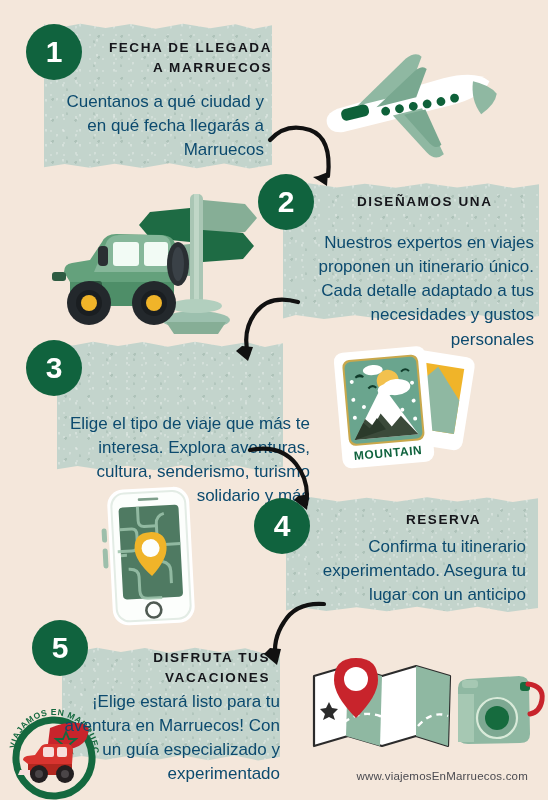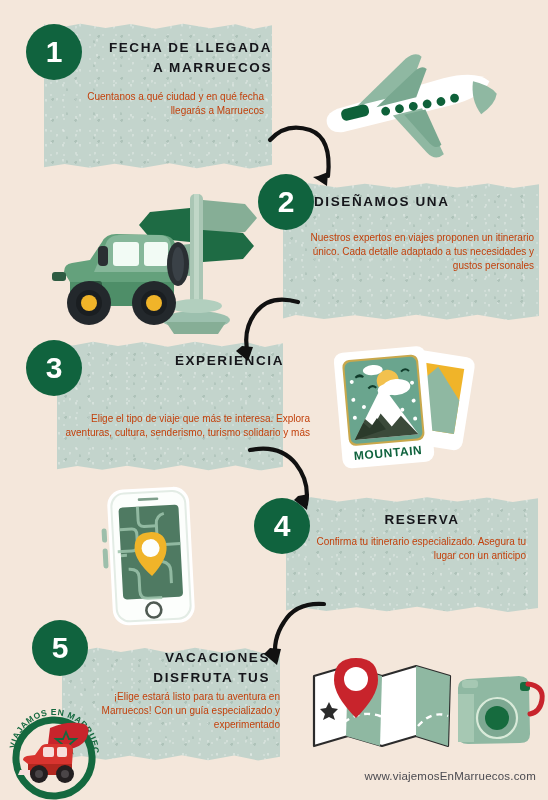--- a/index.html
+++ b/index.html
@@ -42,28 +42,28 @@
     z-index:6;
   }
   
   .title {
     position:absolute; color:#15151a;
     font-size:13.5px; font-weight:bold;
     letter-spacing:1.6px; line-height:1.45;
     text-transform:uppercase; z-index:5;
   }
   .body {
-    position:absolute; color:#c2410c;
-    font-size:10px; line-height:1.42; z-index:5;
+    position:absolute; color:#0c4a6e;
+    font-size:17px; line-height:1.42; z-index:5;
   }
   .ta-c { text-align:right; }
-  .ta-l { text-align:left; }
+  .ta-l { text-align:left;padding-left:43px; }
 
   .footer {
-    position:absolute; right:12px; bottom:18px;
+    position:absolute; right:20px; bottom:18px;
     font-size:11.5px; color:#4a4a50; letter-spacing:.2px;
   }
   svg { display:block; position:absolute; overflow:visible; }
   .arrow { z-index:7; }
   .art { z-index:3; }
 </style>
 </head>
 <body>
 
 <svg class="art" style="left:300px; top:52px;" width="230" height="115" viewBox="0 0 230 115">
@@ -161,21 +161,20 @@
 </svg>
 
 <div class="card" style="left:57px; top:340px; width:226px; height:132px;">
   <div class="tear-top t1"></div>
   <div class="tear-bot b1"></div>
 </div>
 <div class="num" style="left:26px; top:340px;">
     <span>3</span>
   </div>
 <div class="title ta-c" style="left:98px; top:351px; width:186px;">
-  <div>EXPERIENCIA</div>
 </div>
 <div class="body ta-c" style="left:58px; top:412px; width:252px;">Elige el tipo de viaje que más te interesa. Explora aventuras, cultura, senderismo, turismo solidario y más</div>
 
 <svg class="art" style="left:330px; top:340px;" width="148" height="138" viewBox="0 0 148 138">
   <g transform="rotate(9 100 66)">
     <rect x="64" y="12" width="74" height="94" rx="9" fill="#ffffff"></rect>
     <path d="M76 24 h52 v66 h-52 z" fill="#f0b429"></path>
     <path d="M76 56 l26 -30 l26 30 v34 h-52 z" fill="#8fb8a2"></path>
   </g>
   <g transform="rotate(-5 68 66)">
@@ -242,37 +241,37 @@
 <div class="card" style="left:286px; top:496px; width:252px; height:118px;">
   <div class="tear-top t2"></div>
   <div class="tear-bot b2"></div>
 </div>
 <div class="num" style="left:254px; top:498px;">
     <span>4</span>
   </div>
 <div class="title ta-l" style="left:322px; top:510px; width:200px;text-align:center;">
   <div>RESERVA</div>
 </div>
-<div class="body ta-c" style="left:308px; top:535px; width:218px;">Confirma tu itinerario especializado. Asegura tu lugar con un anticipo</div>
+<div class="body ta-c" style="left:308px; top:535px; width:218px;">Confirma tu itinerario experimentado. Asegura tu lugar con un anticipo</div>
 
 <svg class="arrow" style="left:248px; top:598px;" width="80" height="72" viewBox="0 0 80 72">
   <path d="M76 6 q-28 -2 -40 18 q-12 18 -8 38" fill="none" stroke="#111" stroke-width="4.2" stroke-linecap="round"></path>
   <path d="M22 50 l11 1 l-4 16 l-13 -11 z" fill="#111"></path>
 </svg>
 
 <div class="card" style="left:62px; top:646px; width:218px; height:116px;">
   <div class="tear-top t1"></div>
   <div class="tear-bot b1"></div>
 </div>
 <div class="num" style="left:32px; top:620px;">
     <span>5</span>
   </div>
 <div class="title ta-c" style="left:90px; top:648px; width:180px;">
+  <div>DISFRUTA TUS</div>
   <div>VACACIONES</div>
-  <div>DISFRUTA TUS</div>
 </div>
 <div class="body ta-c" style="left:64px; top:690px; width:216px;">¡Elige estará listo para tu aventura en Marruecos! Con un guía especializado y experimentado</div>
 
 <svg class="art" style="left:306px; top:654px;" width="236" height="112" viewBox="0 0 236 112">
 
   <g>
     <path d="M8 22 l34 -10 l34 10 l34 -10 l34 10 l-2 70 l-32 -10 l-34 10 l-34 -10 l-34 10 z" fill="#ffffff" stroke="#2b2b2b" stroke-width="2.2" stroke-linejoin="round"></path>
     <path d="M42 12 l34 10 l-2 70 l-34 -10 z" fill="#8fb8a2"></path>
     <path d="M110 12 l34 10 l-2 70 l-32 -10 z" fill="#8fb8a2"></path>
     <g stroke="#ffffff" stroke-width="2.4" stroke-dasharray="6 5" fill="none">

